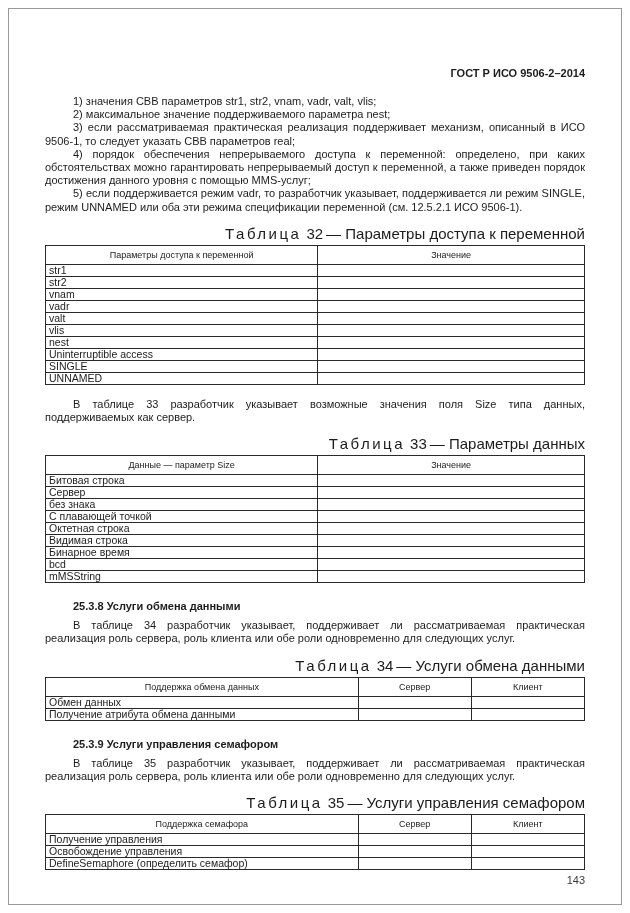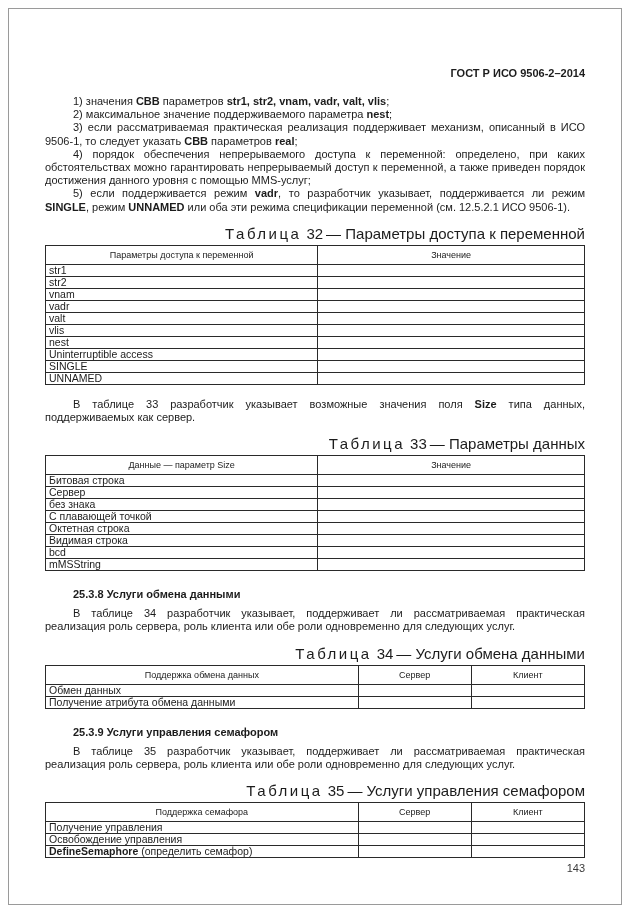--- a/index.html
+++ b/index.html
@@ -26,21 +26,21 @@
     font-size: 11px;
     margin-bottom: 16px;
   }
   .para {
     font-size: 11px;
     line-height: 13.2px;
     text-align: justify;
     text-indent: 28px;
   }
   .spaced { margin-top: 13px; }
-  .b { font-weight: bold; margin-top: 44px; }
+  .b { font-weight: normal; margin-top: 44px; }
   .caption {
     font-size: 15px;
     margin-top: 11px;
     margin-bottom: 3px;
     color: #1c1c1c;
     text-align: right;
   }
   .cap-word { letter-spacing: 2.5px; margin-right: 5px; }
   .cap-num  { margin-right: 3px; }
   .cap-title { }
@@ -182,20 +182,24 @@
           </tr>
           <tr>
             <td><span>Октетная строка</span></td>
             <td></td>
           </tr>
           <tr>
             <td><span>Видимая строка</span></td>
             <td></td>
           </tr>
           <tr>
+            <td><span>Бинарное время</span></td>
+            <td></td>
+          </tr>
+          <tr>
             <td><span>bcd</span></td>
             <td></td>
           </tr>
           <tr>
             <td><span>mMSString</span></td>
             <td></td>
           </tr>
         </tbody>
       </table>
 

